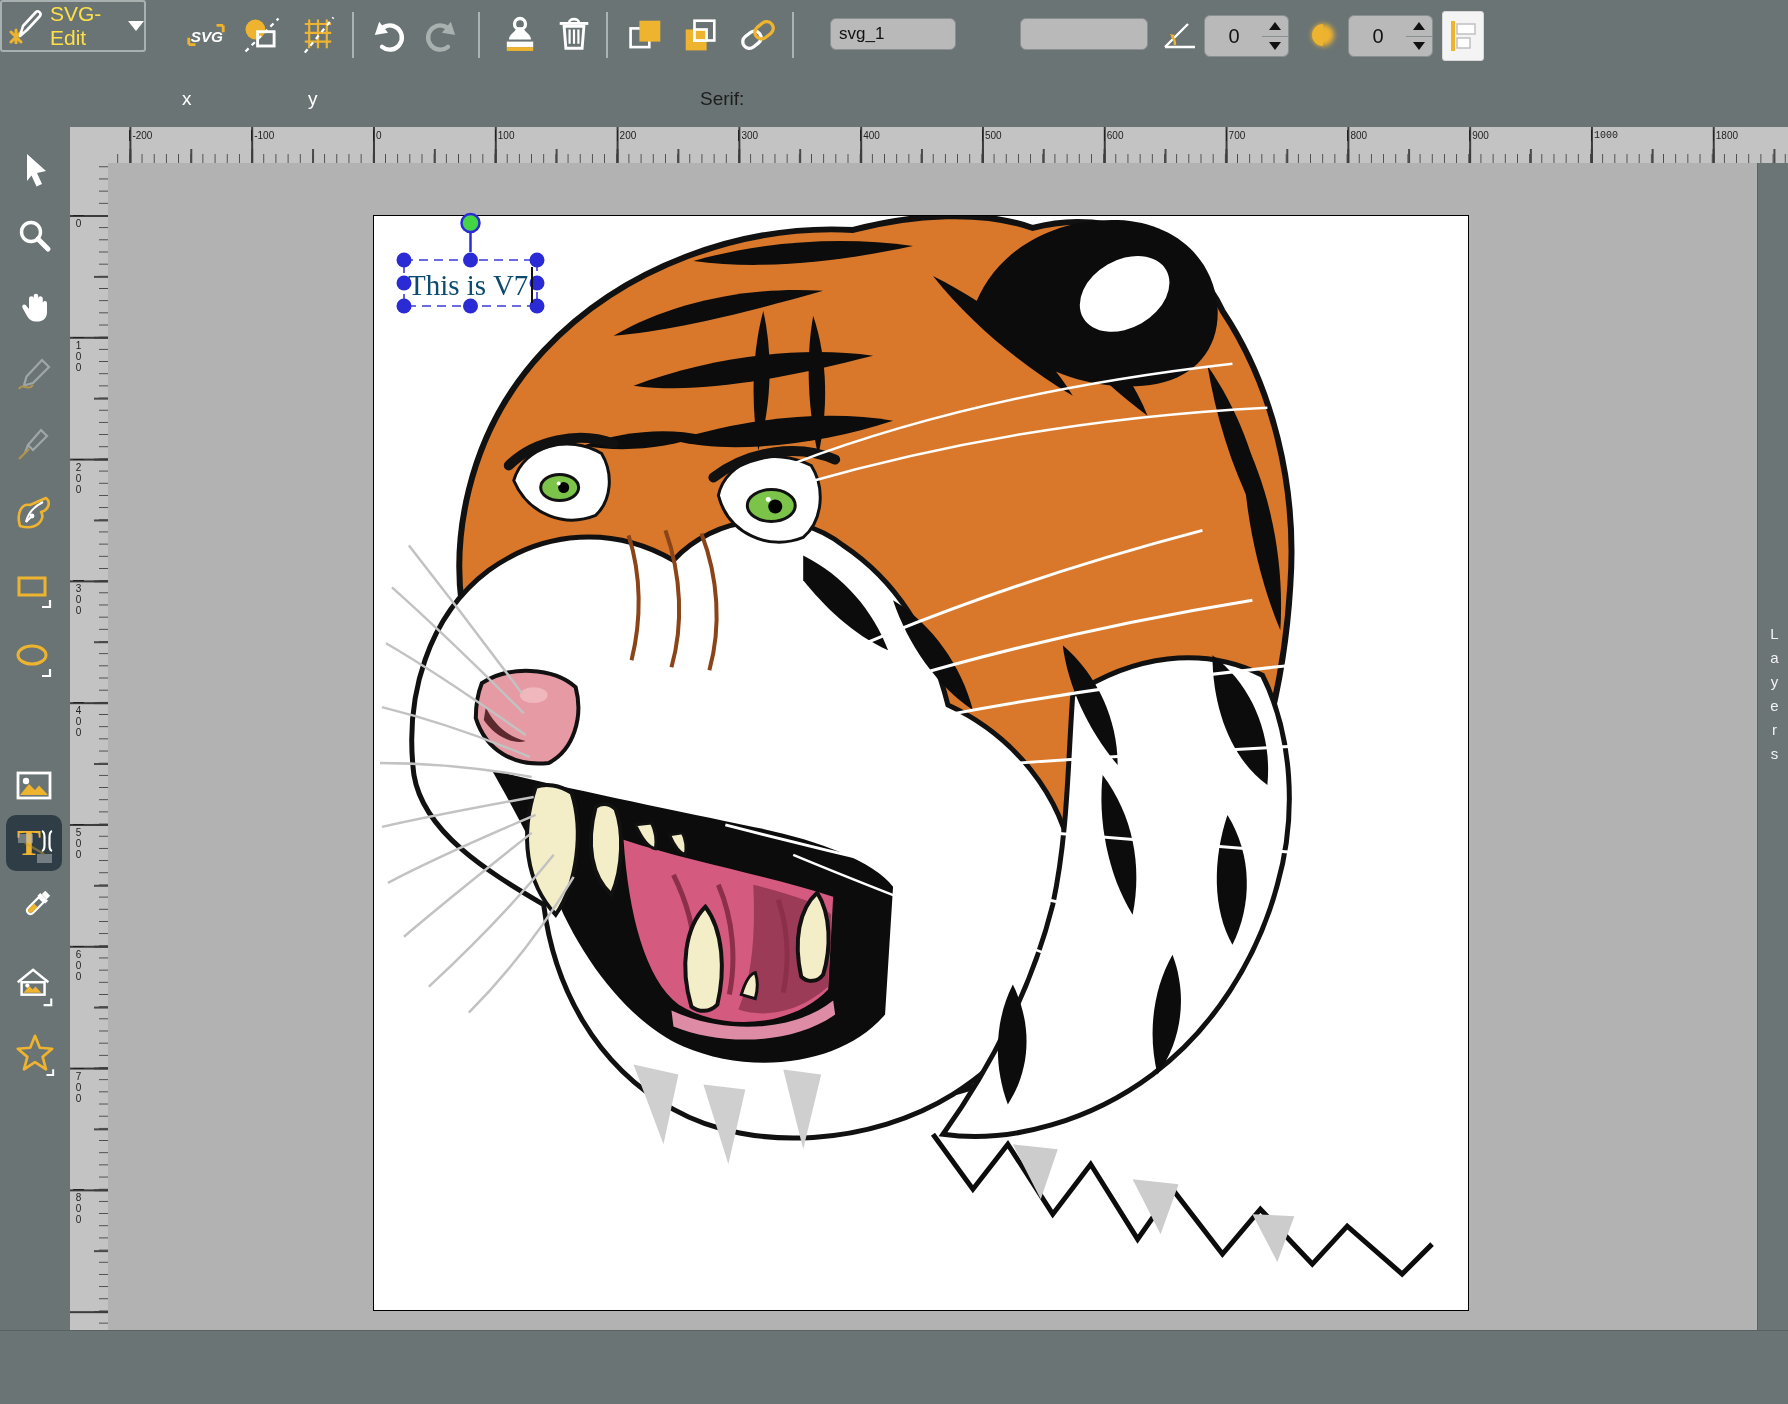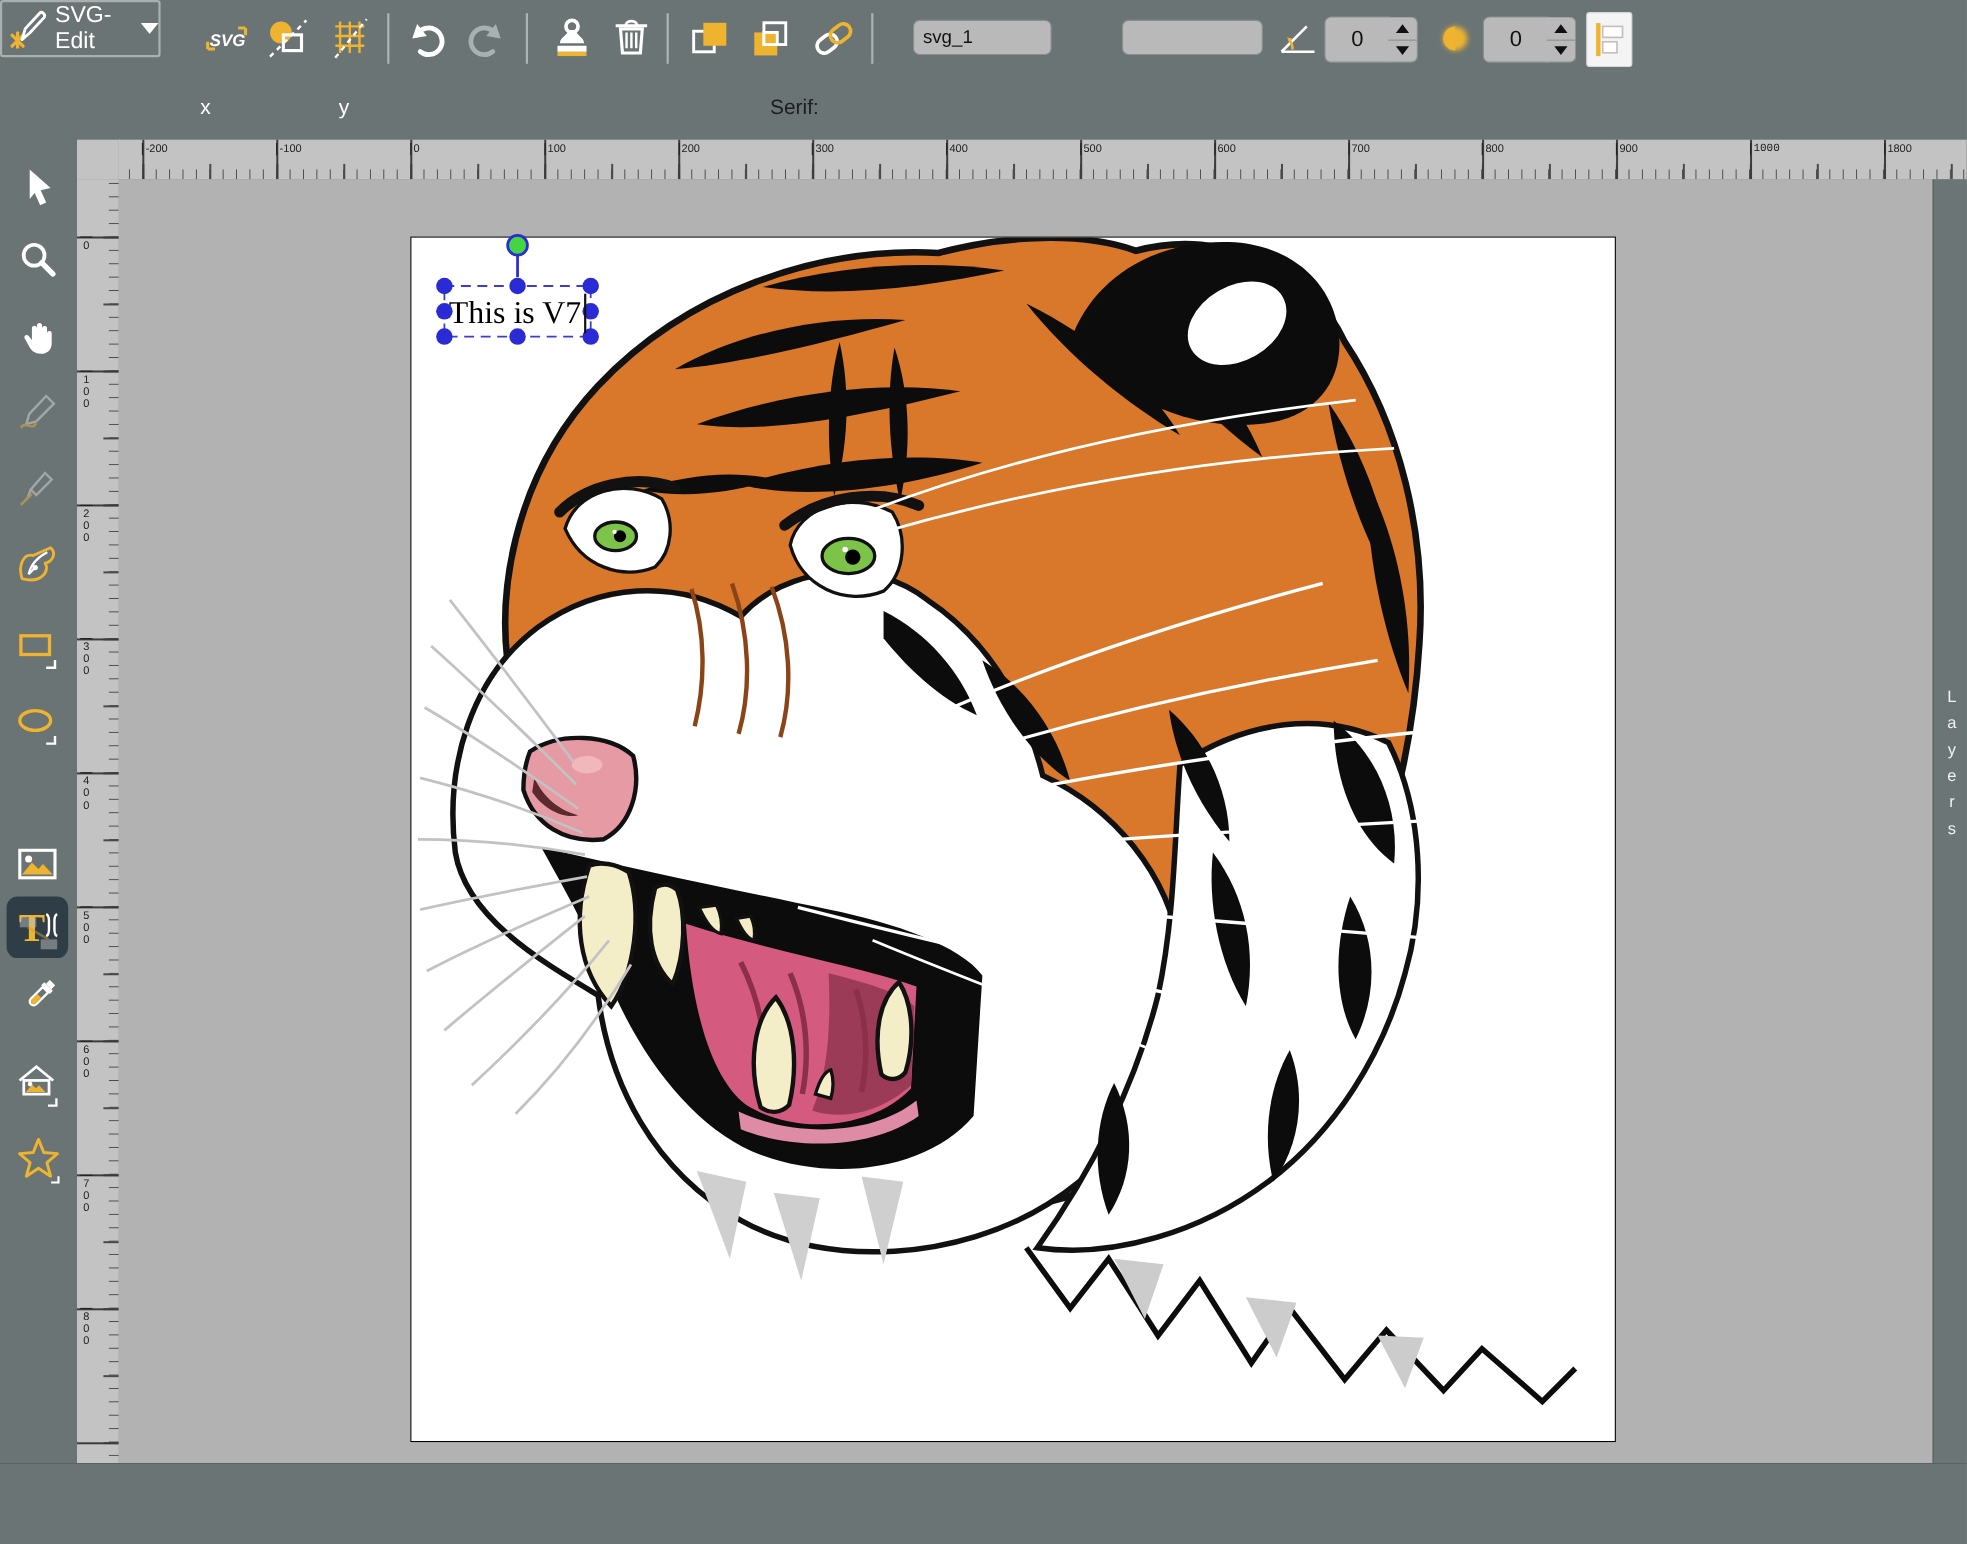--- a/index.html
+++ b/index.html
@@ -7,21 +7,21 @@
        background:#6a7474;font-family:"Liberation Sans",sans-serif;
        -webkit-font-smoothing:antialiased;}
   .abs{position:absolute;}
   
   #toolbar-top{left:0;top:0;width:1788px;height:70px;background:#6a7474;border-bottom:1px solid #5d6767;}
   #toolbar-context{left:0;top:70px;width:1788px;height:57px;background:#6a7474;}
   .tbtn{position:absolute;top:13px;width:44px;height:44px;display:flex;align-items:center;justify-content:center;cursor:pointer;}
   .sep{position:absolute;top:12px;width:2px;height:46px;background:#cfd6d6;opacity:.65;}
   #logo-btn{left:16px;top:7px;width:146px;height:52px;border:2px solid #a9b0b0;border-radius:3px;
             display:flex;align-items:center;gap:6px;padding-left:6px;box-sizing:border-box;cursor:pointer;}
-  #logo-btn .lbl{color:#ffffff;font-size:21px;}
+  #logo-btn .lbl{color:#fde047;font-size:21px;}
   .caret-down{width:0;height:0;border-left:8px solid transparent;border-right:8px solid transparent;border-top:10px solid #fff;margin-left:4px;}
   .tb-label{position:absolute;color:#fff;font-size:18px;line-height:70px;}
   .tb-input{position:absolute;top:18px;height:32px;background:#b9b9b9;border:1px solid #8a9090;border-radius:6px;
             font:17px "Liberation Sans",sans-serif;color:#111;padding:0 8px;box-sizing:border-box;}
   .numbox{position:absolute;background:#b9b9b9;border:1px solid #8a9090;border-radius:6px 0 0 6px;
           color:#111;display:flex;align-items:center;justify-content:center;}
   .spincol{position:absolute;background:#b9b9b9;border:1px solid #8a9090;border-left:none;border-radius:0 6px 6px 0;
            display:flex;flex-direction:column;cursor:pointer;}
   .spincol .cell{flex:1;display:flex;align-items:center;justify-content:center;}
   .spincol .cell+.cell{border-top:1px solid #8a9090;}
@@ -57,21 +57,21 @@
       linear-gradient(to bottom,#3c3c3c 0 2px,transparent 2px),
       linear-gradient(to bottom,#4a4a4a 0 1.5px,transparent 1.5px),
       linear-gradient(to bottom,#4a4a4a 0 1px,transparent 1px);
     background-size:38px 121.8px,14px 60.9px,9px 12.18px;
     background-position:0 52px,right 52px,right 52px;
     background-repeat:repeat-y;}
   .hlab{position:absolute;top:3px;font:10px "Liberation Sans",sans-serif;color:#222;border-left:1px solid #222;padding-left:2px;line-height:11px;}
   .vlab{position:absolute;left:3px;font:10px/11px "Liberation Sans",sans-serif;color:#222;writing-mode:vertical-rl;text-orientation:upright;border-top:1px solid #222;padding-top:2px;}
   #workspace{left:108px;top:163px;width:1649px;height:1167px;background:#b2b2b2;overflow:hidden;}
   #svg-canvas{position:absolute;left:265px;top:52px;width:1096px;height:1096px;background:#fff;border:1px solid #000;box-sizing:border-box;}
-  #canvas-text{position:absolute;left:300px;top:106px;font:29px "Liberation Serif",serif;color:#000000;white-space:nowrap;cursor:text;}
+  #canvas-text{position:absolute;left:300px;top:106px;font:29px "Liberation Serif",serif;color:#0c4a6e;white-space:nowrap;cursor:text;}
   #selection-overlay{position:absolute;left:0;top:0;pointer-events:none;}
   
   #layers-strip{left:1757px;top:163px;width:31px;height:1167px;background:#6b7575;border-left:1px solid #596363;cursor:pointer;}
   #layers-title{position:absolute;left:8px;top:462px;color:#f2f2f2;font-size:15px;writing-mode:vertical-rl;text-orientation:upright;letter-spacing:7px;}
   
   #toolbar-bottom{left:0;top:1330px;width:1788px;height:74px;background:#6a7474;border-top:1px solid #596262;}
   svg{display:block;}
 </style>
 </head>
 <body>

